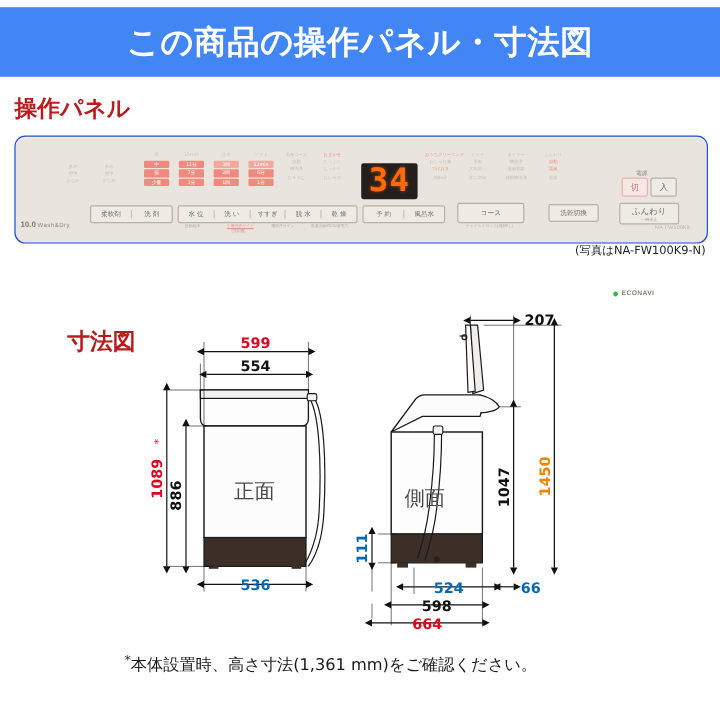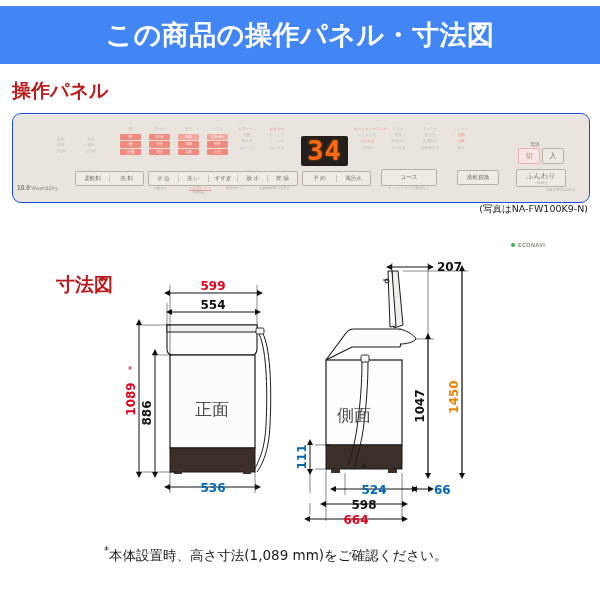--- a/index.html
+++ b/index.html
@@ -369,16 +369,16 @@
 
         <line x1="310" y1="294" x2="402" y2="294" stroke="#111" stroke-width="1" marker-start="url(#ahL)" marker-end="url(#ahR)"></line>
         <text x="356" y="299" text-anchor="middle" font-family="DejaVu Sans, sans-serif" font-size="12" font-weight="bold" fill="#e3001b">664</text>
 
         <text x="354" y="196" text-anchor="middle" font-family="DejaVu Sans, sans-serif" font-size="17" fill="#4a4a4a">側面</text>
       </g>
     </svg>
   </div>
 
   <div class="note">
-    <div><span class="ast">*</span><span>本体設置時、高さ寸法(1,089 mm)をご確認ください。</span></div>
+    <div><span class="ast">*</span><span>本体設置時、高さ寸法(1,361 mm)をご確認ください。</span></div>
   </div>
 
 </div>
 
 </body></html>

